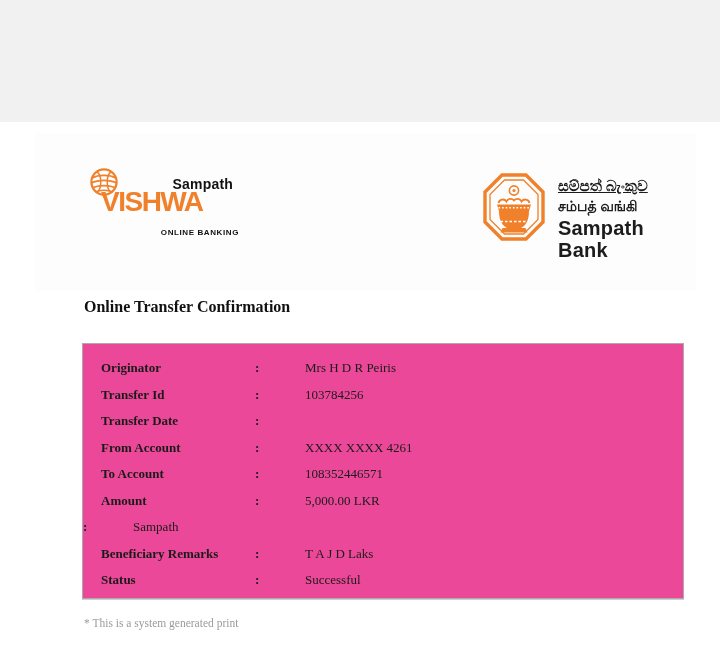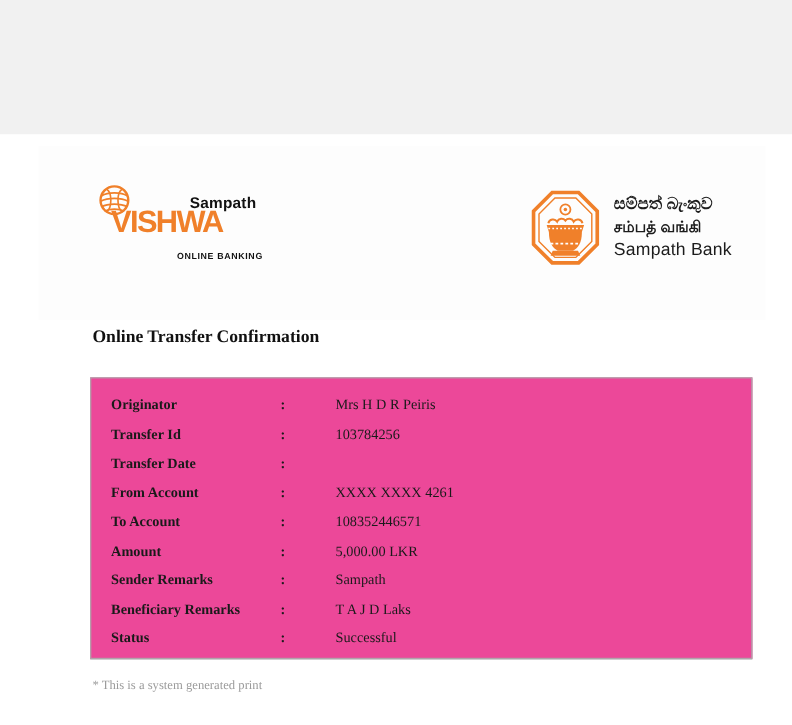--- a/index.html
+++ b/index.html
@@ -14,23 +14,23 @@
   .vishwa-logo { position:absolute; left:37px; top:33px; width:167px; height:75px; font-family:"Liberation Sans","DejaVu Sans",sans-serif; }
   .vishwa-globe { position:absolute; left:17px; top:1px; width:30px; height:30px; }
   .vishwa-top { position:absolute; top:10px; right:6px; font-size:14px; font-weight:bold; color:#111; letter-spacing:0.2px; }
   .vishwa-main { position:absolute; left:0; top:22px; font-size:28px; line-height:1; font-weight:bold; color:#f0802a; letter-spacing:-1.5px;margin-left:29px; }
   .vishwa-sub { position:absolute; right:0; top:62px; font-size:8px; font-weight:bold; color:#111; letter-spacing:0.6px; }
 
   
   .bank-logo { position:absolute; left:448px; top:37px; width:210px; height:85px; }
   .bank-emblem { position:absolute; left:0; top:2px; width:62px; height:72px; }
   .bank-text { position:absolute; left:75px; top:5px; font-family:"Liberation Sans","DejaVu Sans",sans-serif; color:#1c1c1c; }
-  .bank-text .ln1 { font-size:15px; font-weight:bold; line-height:21px; }
+  .bank-text .ln1 { font-size:15px; font-weight:bold; line-height:21px;text-decoration:underline; }
   .bank-text .ln2 { font-size:14px; font-weight:bold; line-height:21px; }
-  .bank-text .ln3 { font-size:16px; font-weight:normal; line-height:22px; letter-spacing:0.2px; }
+  .bank-text .ln3 { font-size:20px; font-weight:bold; line-height:22px; letter-spacing:0.2px; }
 
   
   .page-title { position:absolute; left:84px; top:298px; font-size:16px; font-weight:bold; color:#111; }
 
   .detail-table { position:absolute; left:82px; top:343px; width:602px; height:256px;
                   border:1px solid #ababab; box-shadow:0 1px 0 #cfcfcf; background:#ec4899; padding-top:11px; }
   .row { display:flex; height:26.5px; align-items:center; font-size:13px; }
   .row .lbl { width:172px; padding-left:18px; font-weight:bold; }
   .row .sep { width:20px; font-weight:bold; }
   .row .val { flex:1;margin-left:30px; }
@@ -107,21 +107,20 @@
     <div class="lbl">To Account</div>
     <div class="sep">:</div>
     <div class="val">108352446571</div>
   </div>
   <div class="row">
     <div class="lbl">Amount</div>
     <div class="sep">:</div>
     <div class="val">5,000.00 LKR</div>
   </div>
   <div class="row">
-    <div class="lbl">Sender Remarks</div>
     <div class="sep">:</div>
     <div class="val">Sampath</div>
   </div>
   <div class="row">
     <div class="lbl">Beneficiary Remarks</div>
     <div class="sep">:</div>
     <div class="val">T A J D Laks</div>
   </div>
   <div class="row">
     <div class="lbl">Status</div>

